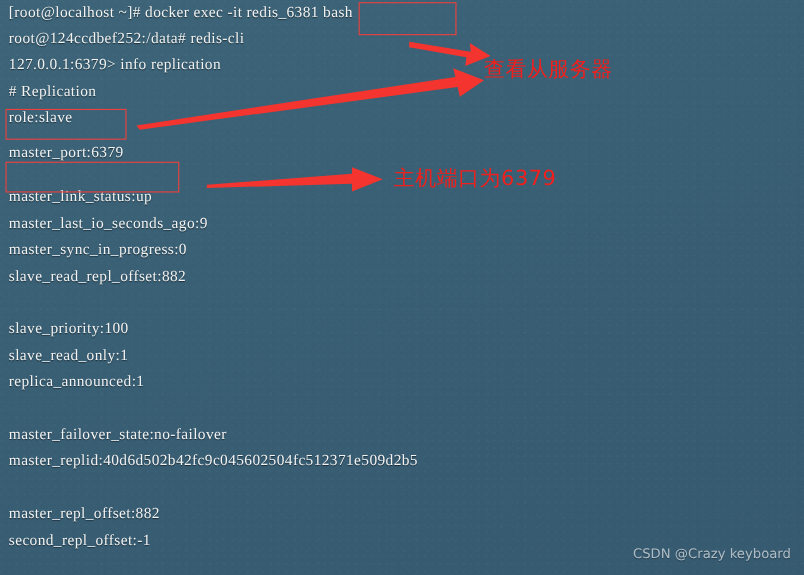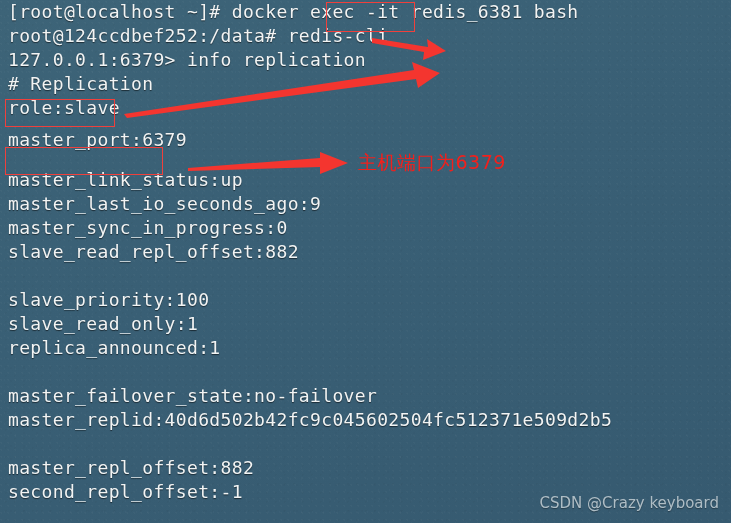--- a/index.html
+++ b/index.html
@@ -30,23 +30,24 @@
     width: 731px;
     height: 523px;
   }
   .line {
     position: absolute;
     left: 8px;
     height: 24px;
     line-height: 24px;
     white-space: pre;
     color: #f2f4f4;
-    font-size: 18px;
+    font-size: 14px;
     letter-spacing: 0.35px;
     text-shadow: 0 1px 1px rgba(0,0,0,0.55);
+    font-family: Liberation Serif, serif;
   }
 
   
   .redbox {
     position: absolute;
     border: 1.6px solid #f0403c;
     box-sizing: border-box;
     pointer-events: none;
   }
 
@@ -68,21 +69,21 @@
   }
 
   
   #watermark {
     position: absolute;
     right: 12px;
     bottom: 10px;
     color: #c9d3d8;
     opacity: 0.82;
     font-family: "DejaVu Sans", "Liberation Sans", sans-serif;
-    font-size: 15px;
+    font-size: 12px;
     line-height: 20px;
     white-space: nowrap;
     text-shadow: 0 1px 1px rgba(0,0,0,0.4);
   }
 </style>
 </head>
 <body>
 
 <div id="screen">
 
@@ -115,17 +116,18 @@
   </svg>
 
   <svg class="arrow" style="left:122px; top:62px; width:320px; height:56px;" viewBox="0 0 320 56">
     <polygon points="2,52 292,8 290,0 318,11 296,26 294,17 5,56" fill="#f4352f"></polygon>
   </svg>
 
   <svg class="arrow" style="left:186px; top:152px; width:164px; height:24px;" viewBox="0 0 164 24">
     <polygon points="2,16 134,6 134,0 162,11 134,22 134,15 2,19" fill="#f4352f"></polygon>
   </svg>
 
+  <div class="cn-note" style="left:440px; top:51px;">查看从服务器</div>
   <div class="cn-note" style="left:358px; top:150px;">主机端口为6379</div>
 
   <div id="watermark">CSDN @Crazy keyboard</div>
 
 </div>
 
 </body></html>

